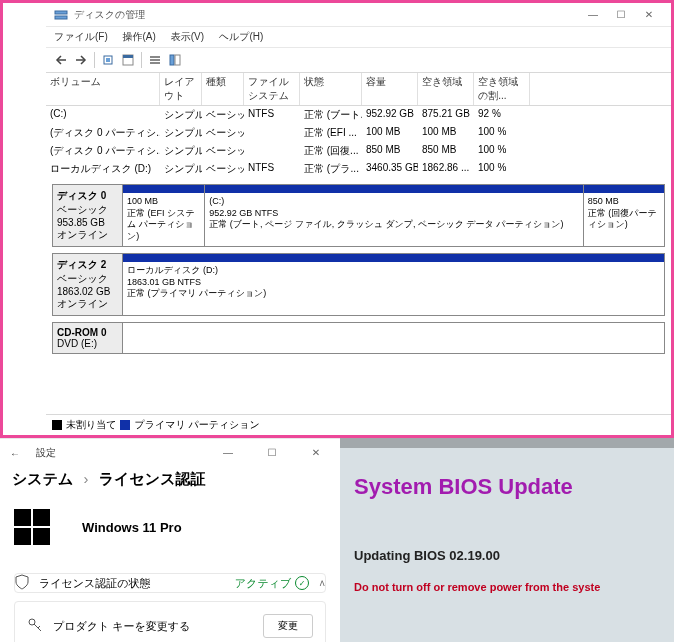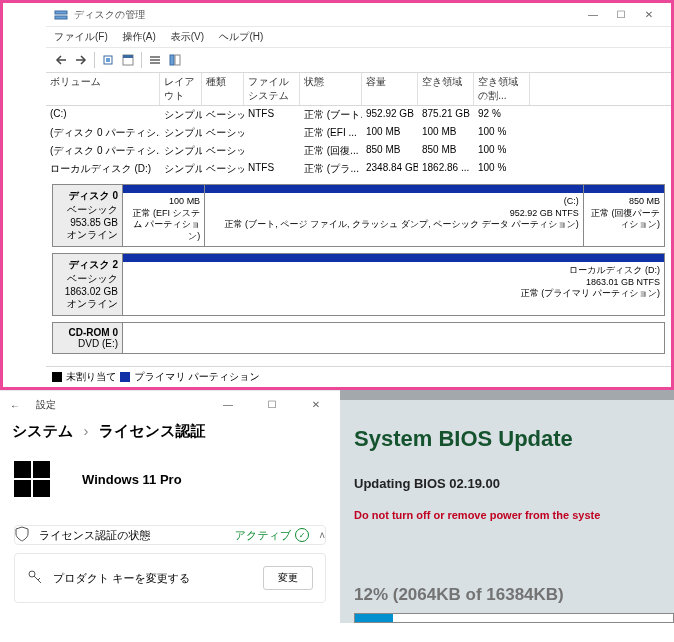--- a/index.html
+++ b/index.html
@@ -17,32 +17,32 @@
 .tbb { width: 18px; height: 18px; border: 1px solid transparent; display: flex; align-items: center; justify-content: center; color: #444; }
 .tbb svg { display: block; }
 .sep { width: 1px; height: 16px; background: #ccc; margin: 0 2px; }
 
 .vol-hdr { display: flex; border-bottom: 1px solid #d8d8d8; background: #fff; }
 .vol-hdr div { border-right: 1px solid #e0e0e0; padding: 2px 4px; color: #333; }
 .vol-row { display: flex; padding: 1px 0; }
 .vol-row div { padding: 1px 4px; overflow: hidden; white-space: nowrap; }
 .c-vol{width:114px}.c-lay{width:42px}.c-type{width:42px}.c-fs{width:56px}.c-st{width:62px}.c-cap{width:56px}.c-free{width:56px}.c-pct{width:56px}
 
-.disks { padding: 6px; text-align: right; }
+.disks { padding: 6px; }
 .disk { display: flex; border: 1px solid #888; margin-bottom: 6px; }
 .disk-label { width: 70px; background: #ececec; border-right: 1px solid #888; padding: 4px; }
 .disk-label b { font-weight: bold; }
 .disk-parts { flex: 1; display: flex; }
 .part { border-left: 1px solid #888; padding: 0; overflow: hidden; display: flex; flex-direction: column; }
 .part:first-child { border-left: none; }
 .part-hdr { height: 8px; background: #1030a8; }
 .part.primary .part-hdr { background: #1030a8; }
 .part-body { padding: 3px 4px; font-size: 9px; line-height: 1.3; }
 .cd-disk .disk-parts { background: #fff; }
-.legend { padding: 3px 6px; display: flex; align-items: center; gap: 4px; border-top: 1px solid #d8d8d8; }
+.legend { padding: 3px 6px; display: flex; align-items: center; gap: 4px; border-top: 1px solid #d8d8d8; margin-top: 48px; }
 .leg-box { width: 10px; height: 10px; }
 .leg-black { background: #000; }
 .leg-blue { background: #1030a8; }
 
 
 .bottom { display: flex; }
 .set { width: 340px; border-top: 1px solid #e8e8e8; padding: 0; }
 .set-title { display: flex; align-items: center; padding: 6px 10px; gap: 16px; color: #333; }
 .set-title .sp { flex: 1; }
 .set-bc { padding: 4px 12px 10px; font-size: 15px; font-weight: 600; }
@@ -57,21 +57,21 @@
 .card-row .status { color: #0a8a2f; font-size: 11px; display: flex; align-items: center; gap: 4px; }
 .check { width: 14px; height: 14px; border: 1.5px solid #0a8a2f; border-radius: 50%; display: flex; align-items: center; justify-content: center; font-size: 8px; color: #0a8a2f; }
 .chev-ic { color: #666; }
 .card-detail { margin: 12px 0 0 26px; font-size: 10px; border-bottom: 2px solid #c02030; padding-bottom: 2px; display: inline-block; }
 .card2 { margin: 8px 14px; border: 1px solid #e8e8e8; border-radius: 4px; padding: 12px; display: flex; align-items: center; gap: 10px; }
 .card2 .lbl { flex: 1; font-size: 11px; }
 .btn-change { border: 1px solid #ccc; background: #fff; padding: 4px 14px; border-radius: 3px; font-size: 10px; }
 
 
 .bios { flex: 1; background: #d8e0e4; padding: 18px 0 0 14px; position: relative; overflow: hidden; }
-.bios-title { font-size: 22px; font-weight: 600; color: #14532d; margin: 18px 0 24px; }
+.bios-title { font-size: 22px; font-weight: 600; color: #a21caf; margin: 18px 0 48px; }
 .bios::before { content:""; position:absolute; left:0; right:0; top:0; height:10px; background: rgba(0,0,0,.25); }
 .bios-sub { font-size: 13px; font-weight: 700; color: #222; margin-bottom: 18px; }
 .bios-warn { font-size: 11px; color: #c00020; margin-bottom: 64px; font-weight: 600; }
 .bios-prog { font-size: 17px; font-weight: 700; color: #737373; margin-bottom: 8px; }
 .bios-bar { height: 10px; background: #fff; border: 1px solid #888; margin-right: 0; }
 .bios-bar-fill { height: 100%; background: #0090d0; width: 12%; }
 </style>
 </head>
 <body>
 
@@ -176,21 +176,21 @@
         <div class="c-cap">850 MB</div>
         <div class="c-free">850 MB</div>
         <div class="c-pct">100 %</div>
       </div>
       <div class="vol-row">
         <div class="c-vol">ローカルディスク (D:)</div>
         <div class="c-lay">シンプル</div>
         <div class="c-type">ベーシック</div>
         <div class="c-fs">NTFS</div>
         <div class="c-st">正常 (プラ...</div>
-        <div class="c-cap">2348.84 GB</div>
+        <div class="c-cap">3460.35 GB</div>
         <div class="c-free">1862.86 ...</div>
         <div class="c-pct">100 %</div>
       </div>
     </div>
 
   <div class="disks" id="disk-graph">
       <div class="disk">
         <div class="disk-label"><b>ディスク 0</b><br>ベーシック<br>953.85 GB<br>オンライン</div>
         <div class="disk-parts">
           <div class="part primary" style="flex: 0 0 15%;">

